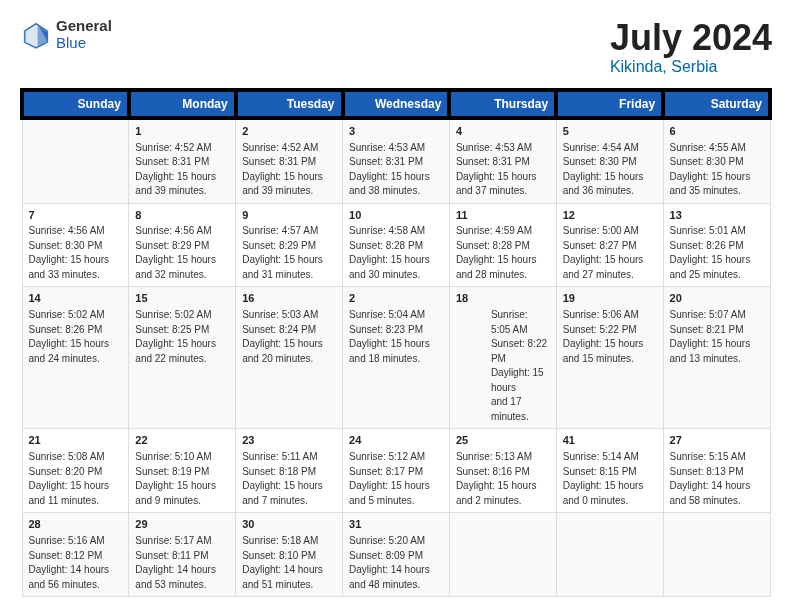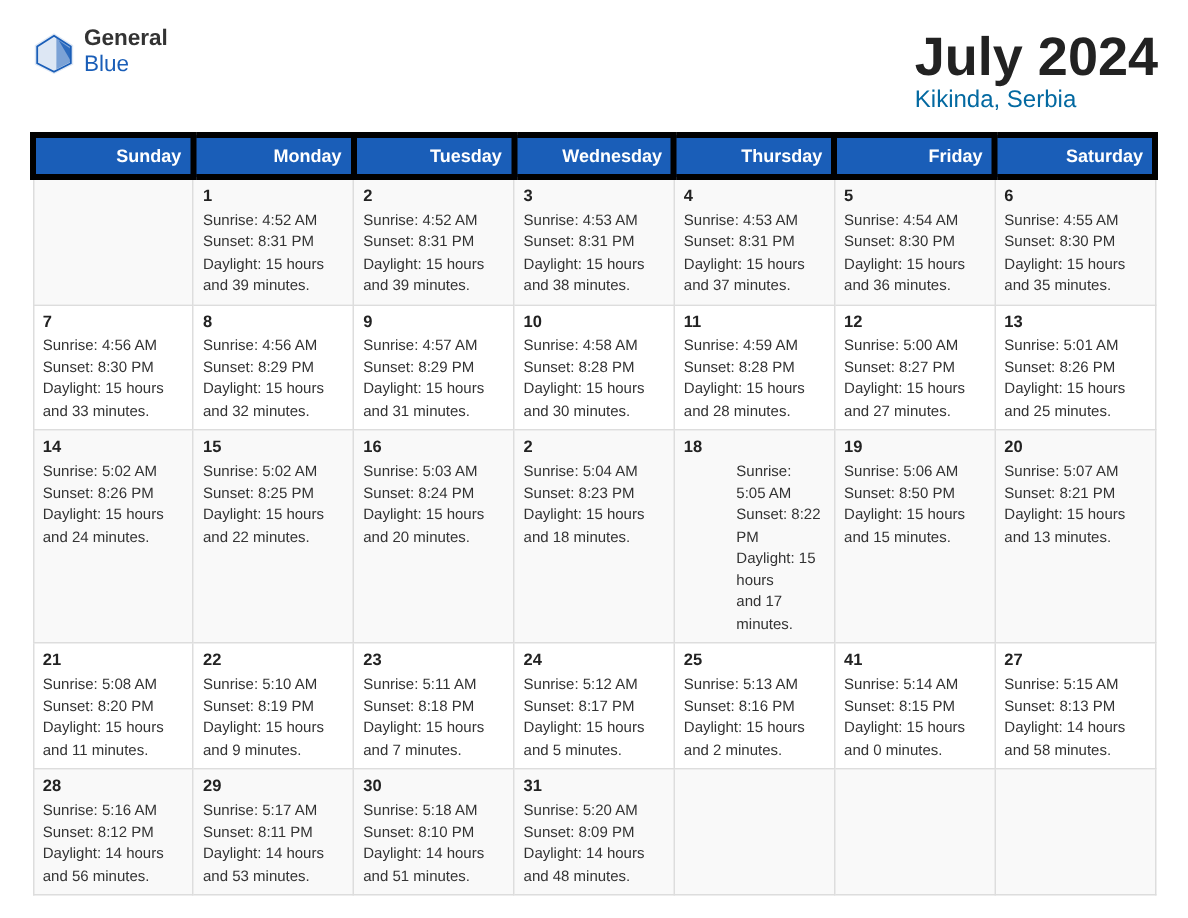--- a/index.html
+++ b/index.html
@@ -262,21 +262,21 @@
           <td>
             <div class="day-num">18</div>
             <div class="cell-content" style="white-space: pre-line; margin-left: 35px;">Sunrise: 5:05 AM
 Sunset: 8:22 PM
 Daylight: 15 hours
 and 17 minutes.</div>
           </td>
           <td>
             <div class="day-num">19</div>
             <div class="cell-content" style="white-space: pre-line;">Sunrise: 5:06 AM
-Sunset: 8:50 PM
+Sunset: 5:22 PM
 Daylight: 15 hours
 and 15 minutes.</div>
           </td>
           <td>
             <div class="day-num">20</div>
             <div class="cell-content" style="white-space: pre-line;">Sunrise: 5:07 AM
 Sunset: 8:21 PM
 Daylight: 15 hours
 and 13 minutes.</div>
           </td>

